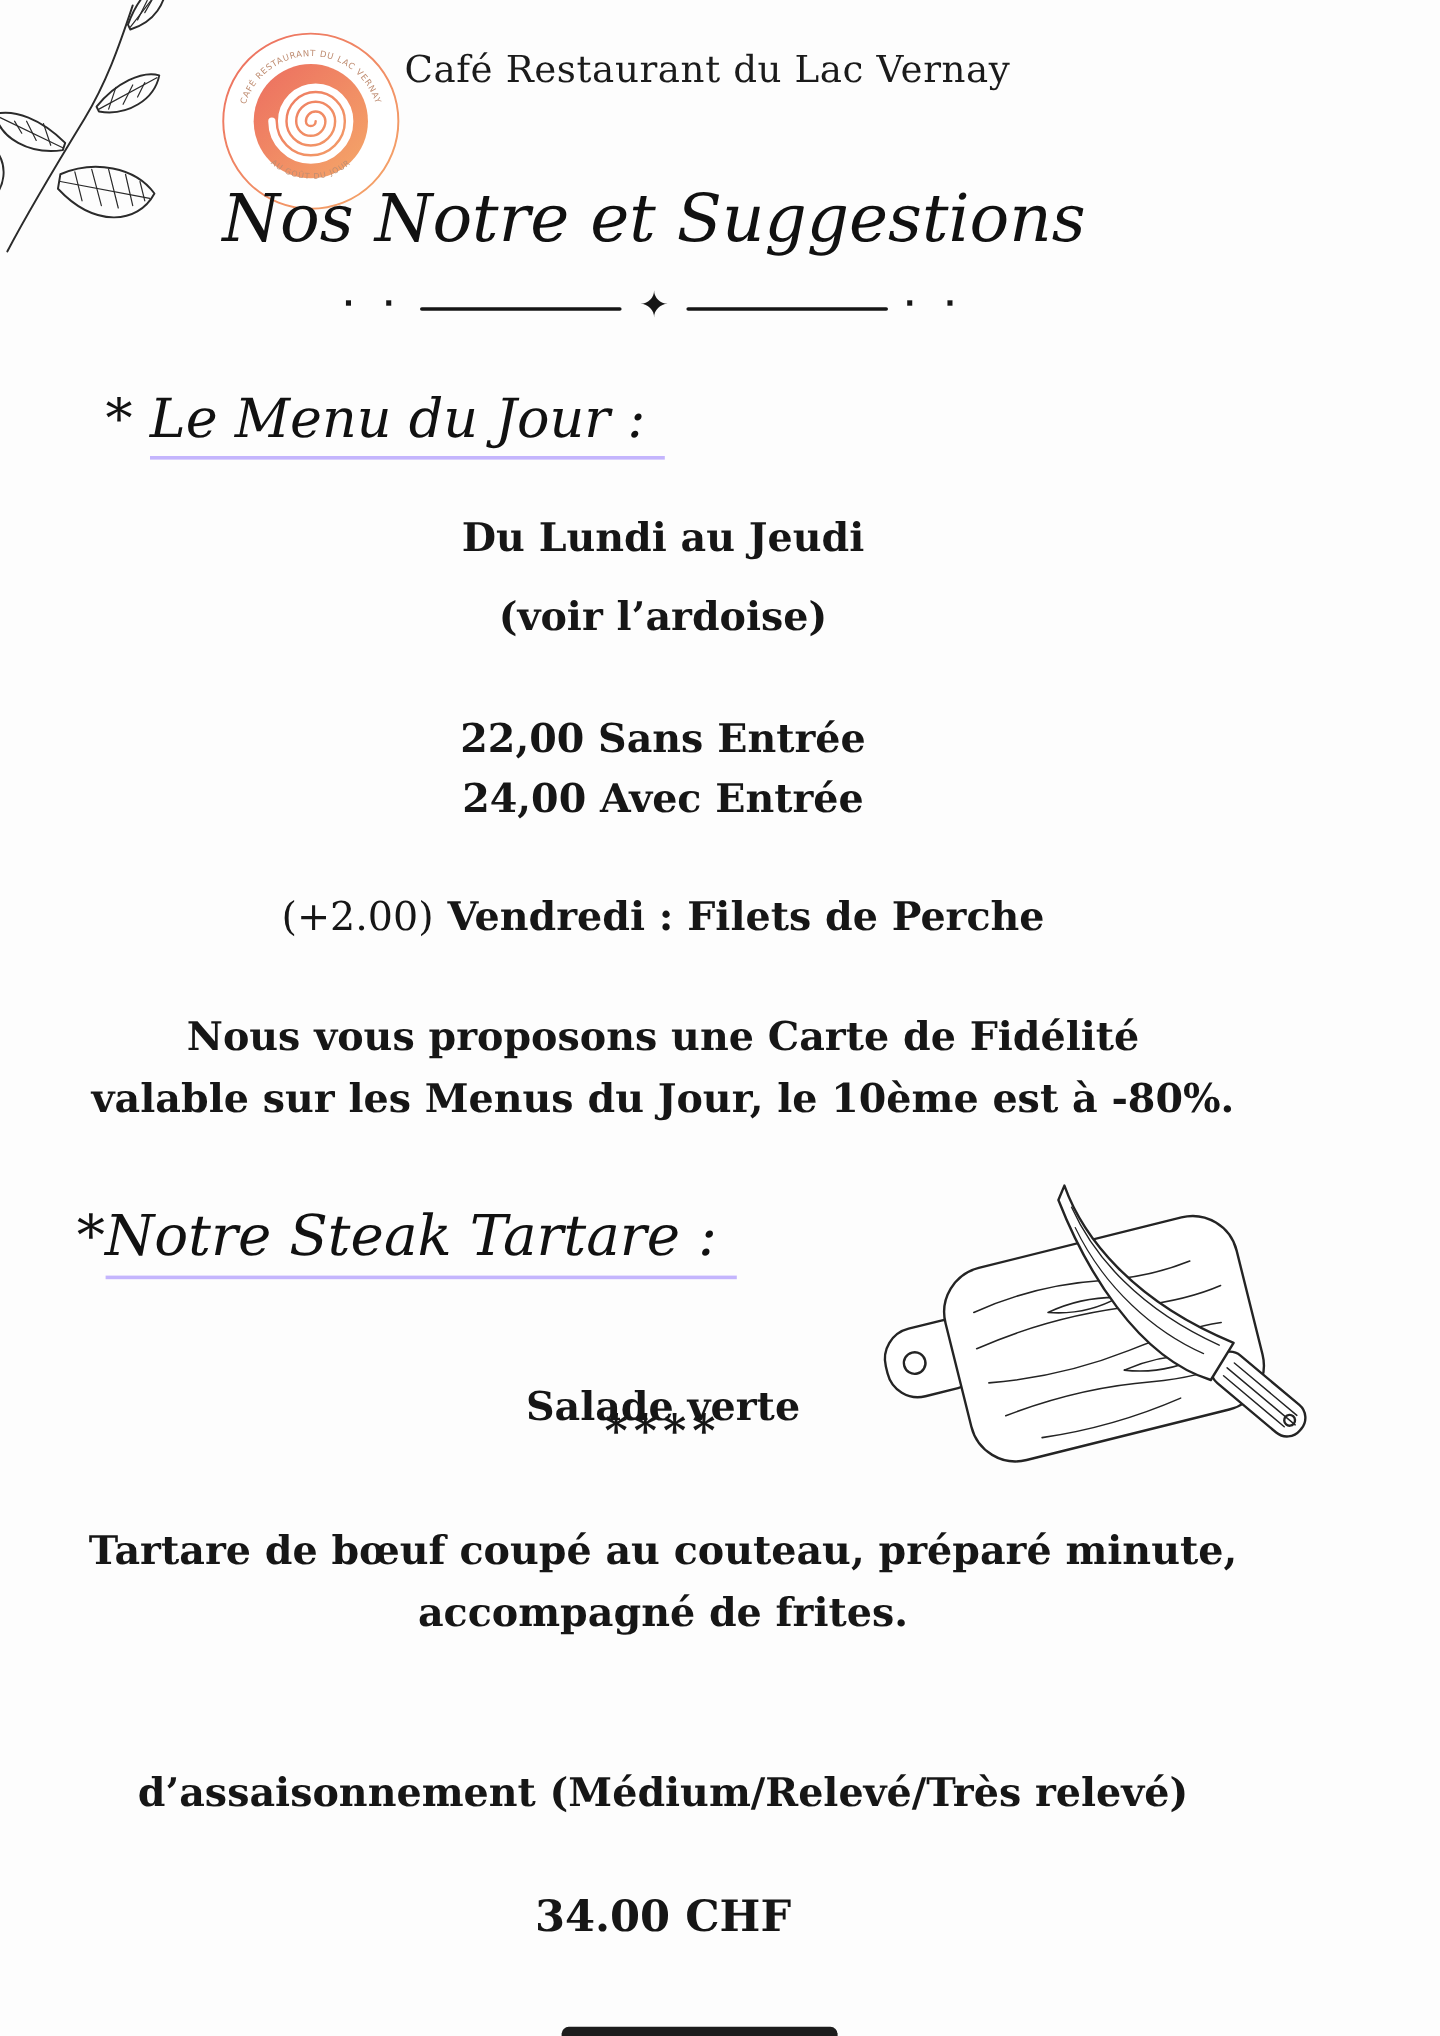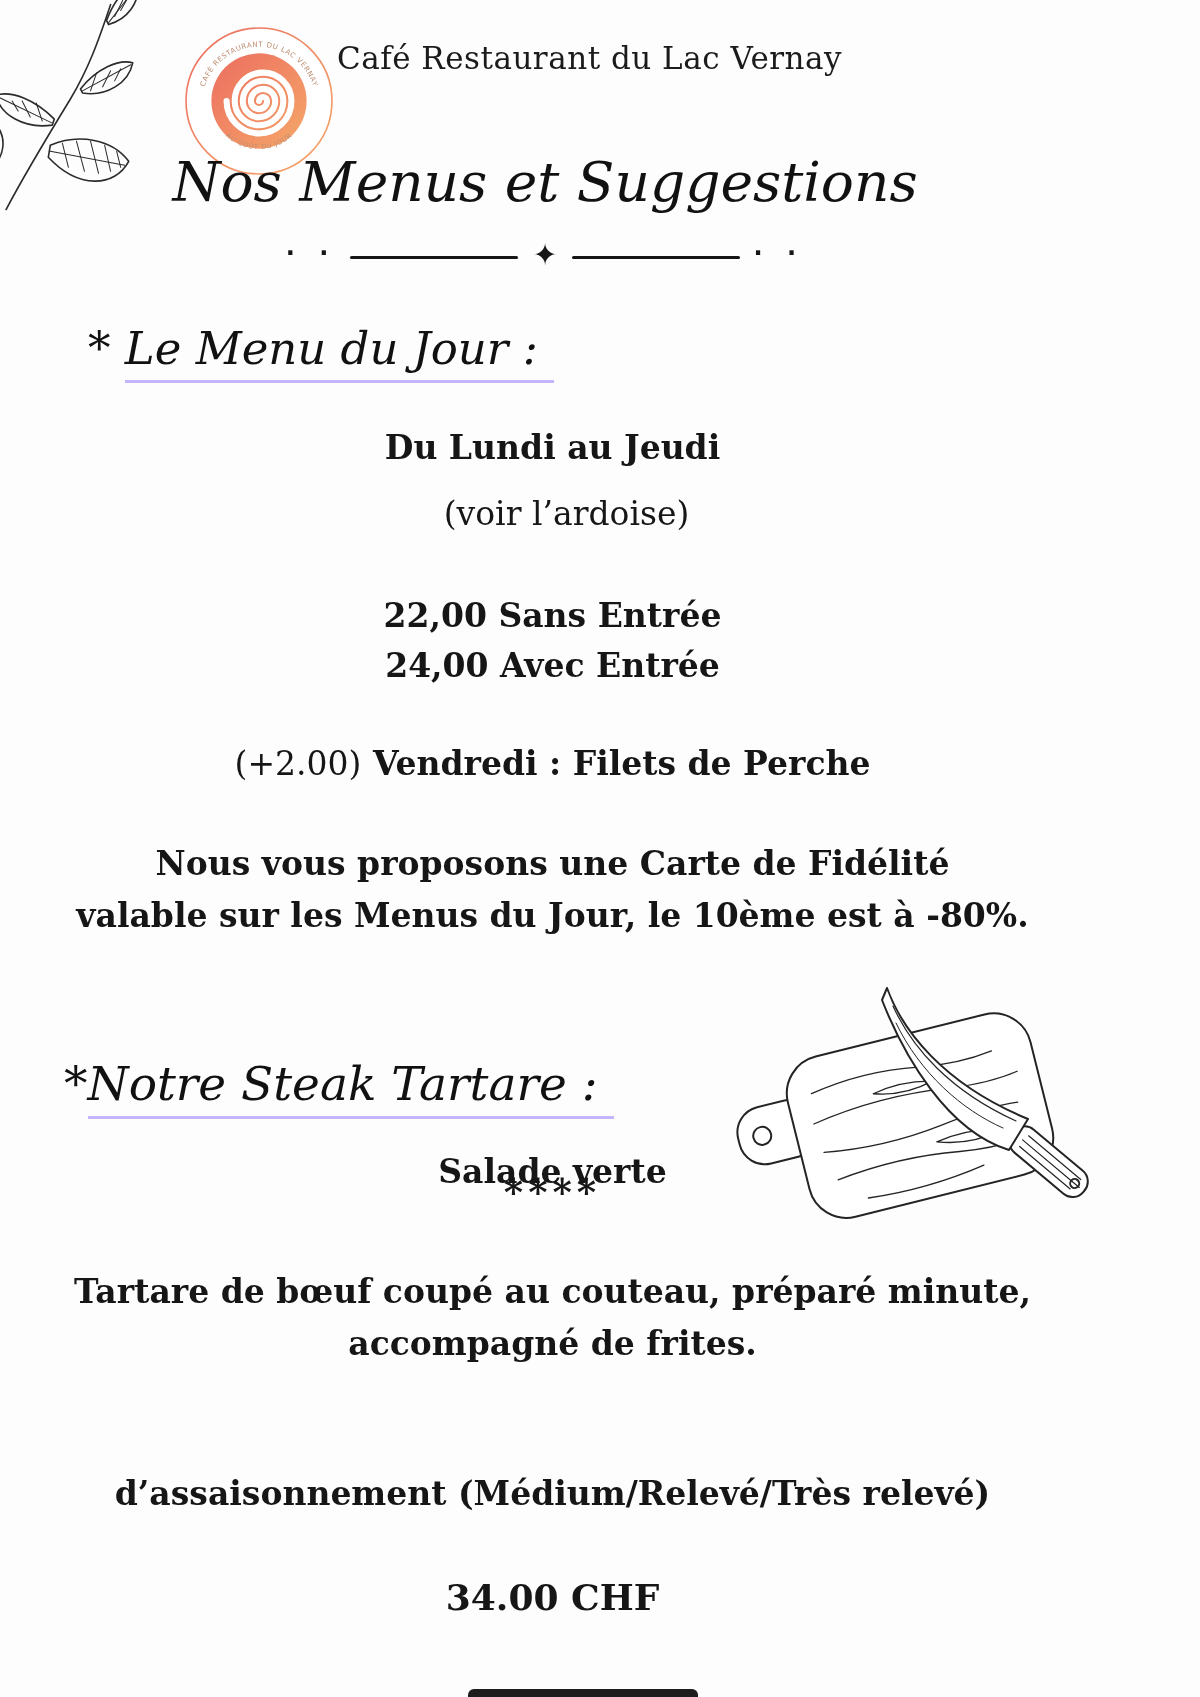--- a/index.html
+++ b/index.html
@@ -19,27 +19,27 @@
            justify-content:center;gap:14px;}
   .divider .dots{font-size:24px;font-weight:bold;letter-spacing:8px;line-height:1;
                  transform:translateY(-4px);font-family:"DejaVu Sans",sans-serif;}
   .divider .rule{width:168px;height:3px;background:#161616;border-radius:2px;}
   .divider .star{font-size:30px;line-height:1;transform:translateY(-2px);}
   
   .script-heading{font-style:italic;font-size:45px;color:#111;white-space:nowrap;}
   .script-heading .underlined{border-bottom:3px solid #c4b5fd;
                               padding-bottom:5px;padding-right:16px;}
   .h-menu{left:88px;top:322px;}
-  .h-tartare{left:64px;top:1056px;font-size:47px;text-align:right;}
+  .h-tartare{left:64px;top:1003px;font-size:47px;text-align:right;}
   
   .center-line{left:0;width:1105px;text-align:center;font-size:33px;
                font-weight:bold;white-space:nowrap;}
   .regular{font-weight:normal;}
   .l-days{top:428px;}
-  .l-note{top:494px;font-weight:normal;padding-left:14px;}
+  .l-note{top:494px;font-weight:bold;}
   .l-p1{top:596px;}
   .l-p2{top:646px;}
   .l-friday{top:744px;}
   .l-loyal1{top:844px;}
   .l-loyal2{top:896px;}
   .l-starter{top:1152px;}
   .l-stars{top:1170px;font-size:37px;letter-spacing:5px;}
   .l-desc1{top:1272px;}
   .l-desc2{top:1324px;}
   .l-note1{top:1422px;}
@@ -90,21 +90,21 @@
     <text font-family="DejaVu Sans, sans-serif" font-size="7" letter-spacing="0.6" fill="#bf8d72" text-anchor="middle">
       <textPath href="#arcTop" startOffset="50%">CAFÉ RESTAURANT DU LAC VERNAY</textPath>
     </text>
     <text font-family="DejaVu Sans, sans-serif" font-size="6.5" letter-spacing="0.8" fill="#bf8d72" text-anchor="middle">
       <textPath href="#arcBottom" startOffset="50%">AU GOÛT DU JOUR</textPath>
     </text>
   </svg>
 
   <div class="abs brand">Café Restaurant du Lac Vernay</div>
 
-  <div class="abs title">Nos Menus et Suggestions</div>
+  <div class="abs title">Nos Notre et Suggestions</div>
 
   <div class="abs divider">
     <span class="dots">· ·</span>
     <span class="rule"></span>
     <span class="star">✦</span>
     <span class="rule"></span>
     <span class="dots">· ·</span>
   </div>
 
   <div class="abs script-heading h-menu">

